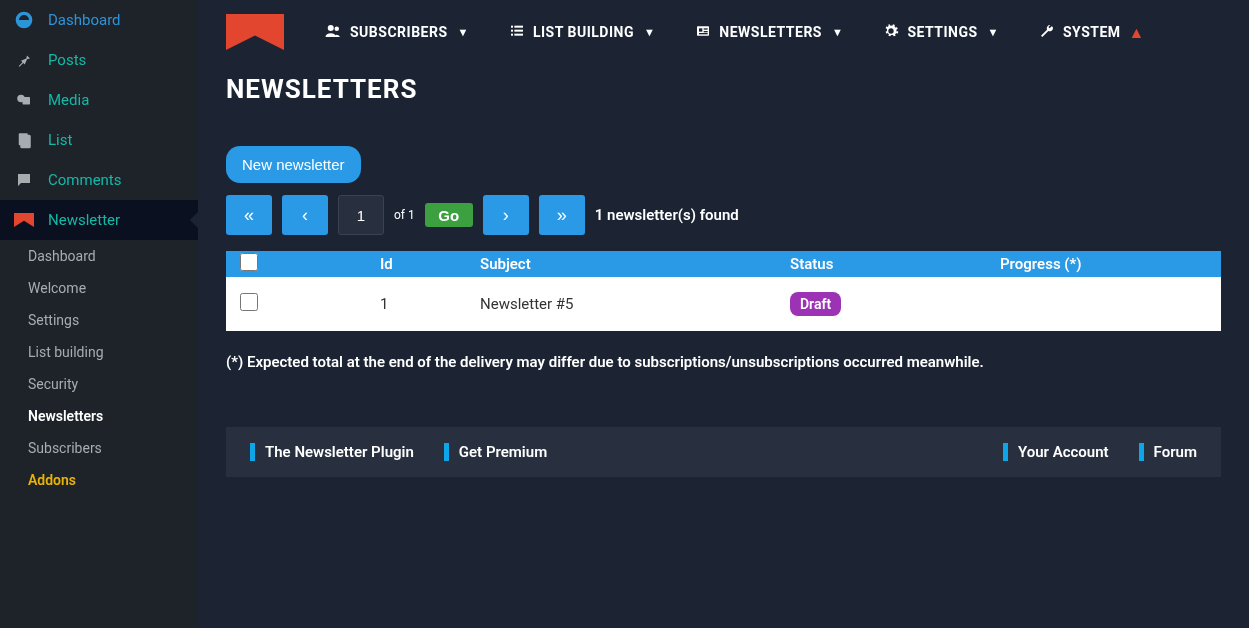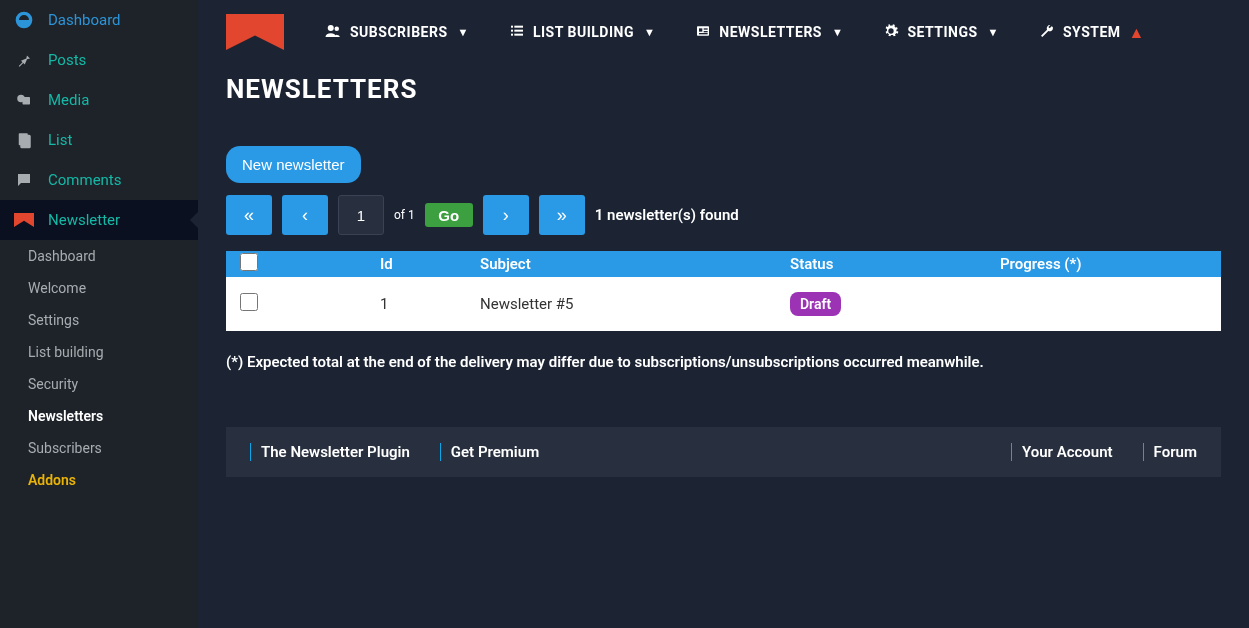--- a/index.html
+++ b/index.html
@@ -34,21 +34,21 @@
   .go-btn { background: #3c9f40; color: #fff; border: none; width: 48px; height: 24px; font-size: 15px; border-radius: 3px; cursor: pointer; font-weight:600; }
   .found { font-size: 15px; color: #fff; font-weight:600; }
   table { width: 100%; border-collapse: collapse; }
   thead th { background: #2a99e6; color: #fff; text-align: left; padding: 2px 14px; font-size: 15px; font-weight: 600; }
   tbody td { background: #fff; color: #333; padding: 16px 14px; font-size: 15px; }
   .status-badge { background: #9c33b5; color: #fff; padding: 4px 10px; border-radius: 8px; font-size: 14px; font-weight: 600; }
   input[type=checkbox] { width: 18px; height: 18px; cursor: pointer; }
   .note { margin-top: 22px; font-size: 15px; color: #fff; font-weight:600; }
   .footer { background: #28303f; margin-top: 56px; padding: 16px 24px; display: flex; gap: 30px; }
   .footer .spacer { flex: 1; }
-  .flink { border-left: 1px solid #0ea5e9; padding-left: 10px; font-size: 15px; color: #fff; font-weight: 600; cursor: pointer; }
+  .flink { border-left: 5px solid #0ea5e9; padding-left: 10px; font-size: 15px; color: #fff; font-weight: 600; cursor: pointer; }
   .nl-icon { display:inline-block; width:20px; height:14px; background:#e3462e; clip-path: polygon(0 0, 100% 0, 100% 100%, 50% 55%, 0 100%); }
   .cal-icon { display:inline-block; width:18px; height:16px; background:#0a74a5; border-radius:2px; position:relative; }
   .cal-icon::before { content:""; position:absolute; top:3px; left:2px; right:2px; height:2px; background:#1e2329; }
 </style>
 </head>
 <body>
 
 <div class="layout">
   <aside class="sidebar">
     <div class="side-item active">

